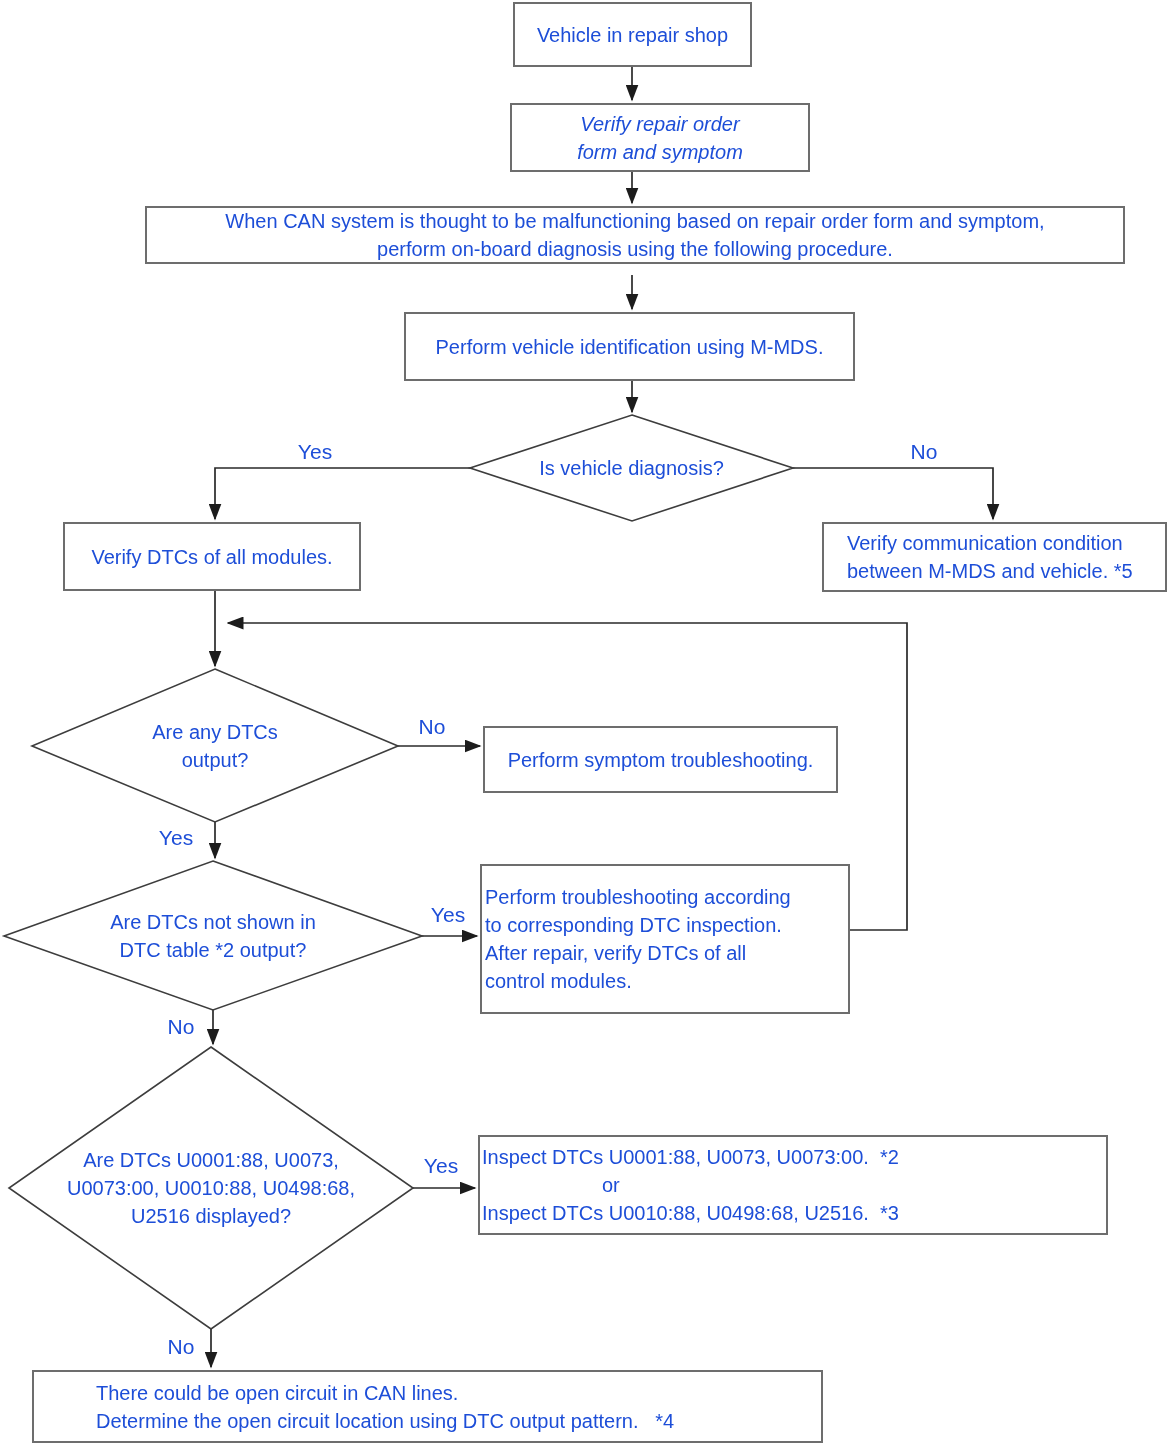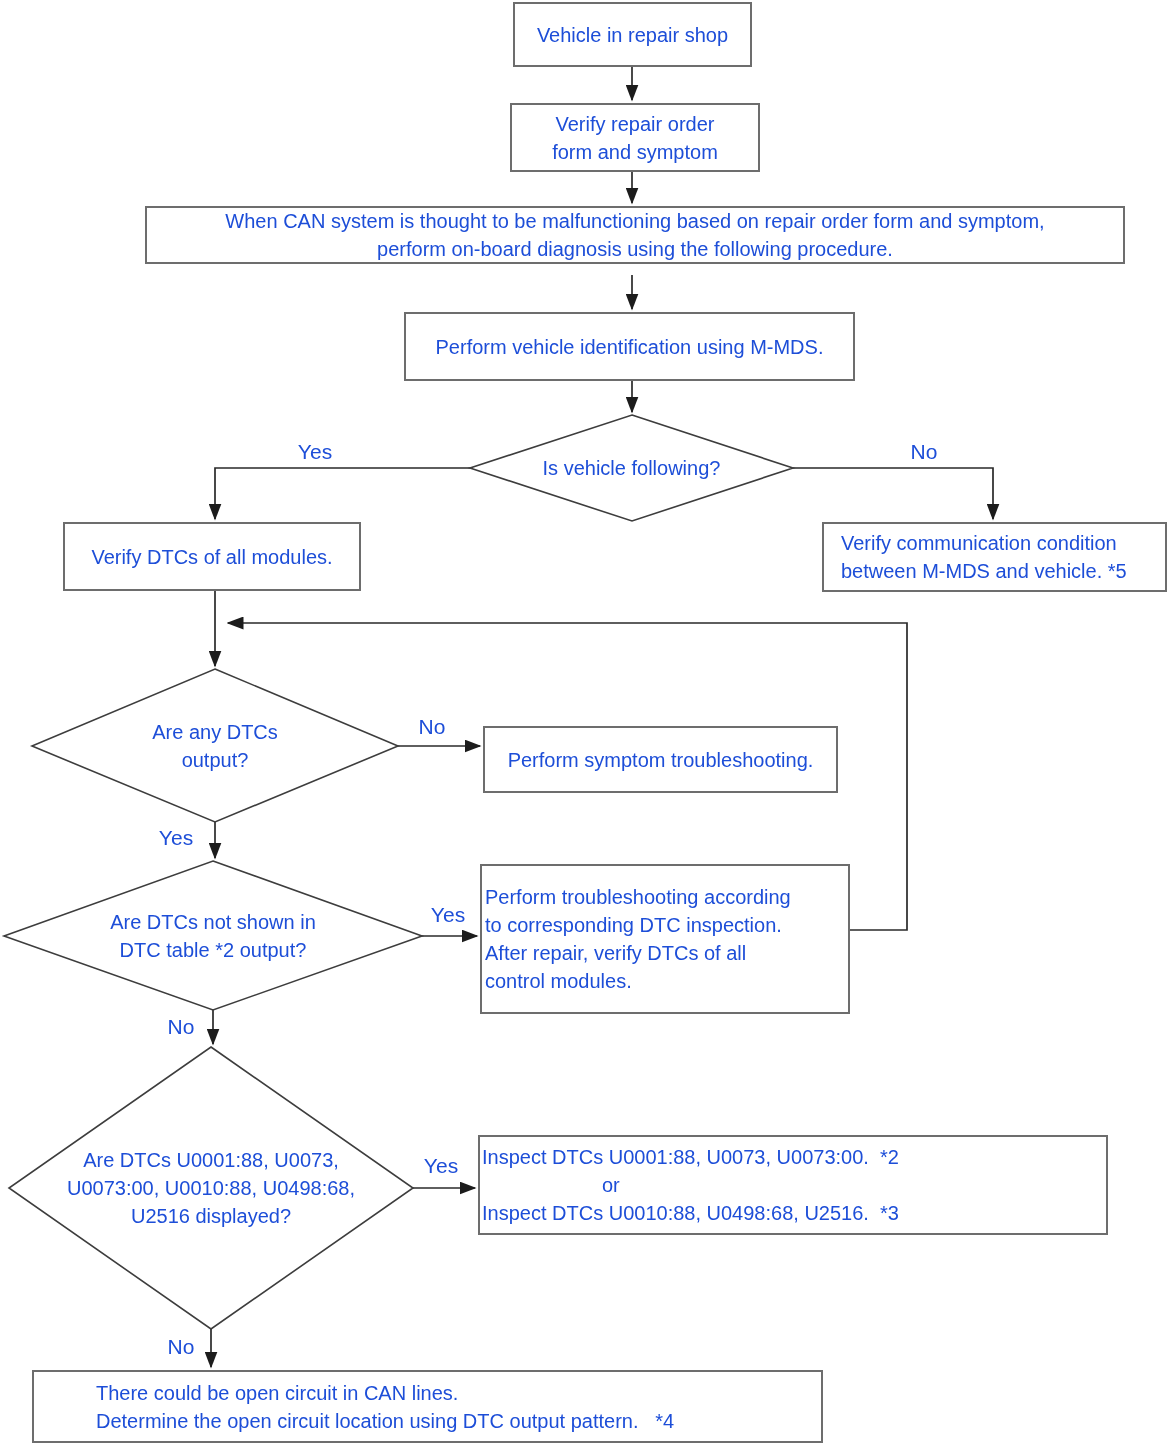--- a/index.html
+++ b/index.html
@@ -80,50 +80,50 @@
     <polyline points="211,1329 211,1367" fill="none" stroke="#2a2a2a" stroke-width="1.7" marker-end="url(#arr)"></polyline>
 
     <polygon points="632,415 793,468 632,521 470,468" fill="#fff" stroke="#3d3d3d" stroke-width="1.6"></polygon>
     <polygon points="215,669 398,746 215,822 32,746" fill="#fff" stroke="#3d3d3d" stroke-width="1.6"></polygon>
     <polygon points="213,861 422,936 213,1010 4,936" fill="#fff" stroke="#3d3d3d" stroke-width="1.6"></polygon>
     <polygon points="211,1047 413,1188 211,1329 9,1188" fill="#fff" stroke="#3d3d3d" stroke-width="1.6"></polygon>
   </svg>
 
   <div class="pbox center" style="left:513px;top:2px;width:239px;height:65px;">Vehicle in repair shop</div>
 
-  <div class="pbox center" style="left:510px;top:103px;width:250px;height:69px;">Verify repair order
+  <div class="pbox center" style="left:510px;top:103px;width:300px;height:69px;font-style:italic;">Verify repair order
 form and symptom</div>
 
   <div class="pbox center" style="left:145px;top:206px;width:980px;height:58px;">When CAN system is thought to be malfunctioning based on repair order form and symptom,
 perform on-board diagnosis using the following procedure.</div>
 
   <div class="pbox center" style="left:404px;top:312px;width:451px;height:69px;">Perform vehicle identification using M-MDS.</div>
 
   <div class="pbox center" style="left:63px;top:522px;width:298px;height:69px;">Verify DTCs of all modules.</div>
 
-  <div class="pbox left" style="left:822px;top:522px;width:345px;height:70px;padding-left:17px;">Verify communication condition
+  <div class="pbox left" style="left:822px;top:522px;width:345px;height:70px;padding-left:23px;">Verify communication condition
 between M-MDS and vehicle. *5</div>
 
   <div class="pbox center" style="left:483px;top:706px;width:355px;height:67px;margin-top:20px;">Perform symptom troubleshooting.</div>
 
   <div class="pbox left" style="left:480px;top:864px;width:370px;height:150px;padding-left:3px;">Perform troubleshooting according
 to corresponding DTC inspection.
 After repair, verify DTCs of all
 control modules.</div>
 
   <div class="pbox left" style="left:478px;top:1135px;width:630px;height:100px;padding-left:2px;">
     <div>Inspect DTCs U0001:88, U0073, U0073:00.  *2</div>
     <div class="indent-or">or</div>
     <div>Inspect DTCs U0010:88, U0498:68, U2516.  *3</div>
   </div>
 
   <div class="pbox left" style="left:32px;top:1370px;width:791px;height:73px;padding-left:62px;">There could be open circuit in CAN lines.
 Determine the open circuit location using DTC output pattern.   *4</div>
 
-  <div class="dlabel" style="left:470px;top:415px;width:323px;height:106px;">Is vehicle following?</div>
+  <div class="dlabel" style="left:470px;top:415px;width:323px;height:106px;">Is vehicle diagnosis?</div>
 
   <div class="dlabel" style="left:32px;top:669px;width:366px;height:153px;">Are any DTCs
 output?</div>
 
   <div class="dlabel" style="left:4px;top:861px;width:418px;height:149px;">Are DTCs not shown in
 DTC table *2 output?</div>
 
   <div class="dlabel" style="left:9px;top:1047px;width:404px;height:282px;">Are DTCs U0001:88, U0073,
 U0073:00, U0010:88, U0498:68,
 U2516 displayed?</div>

